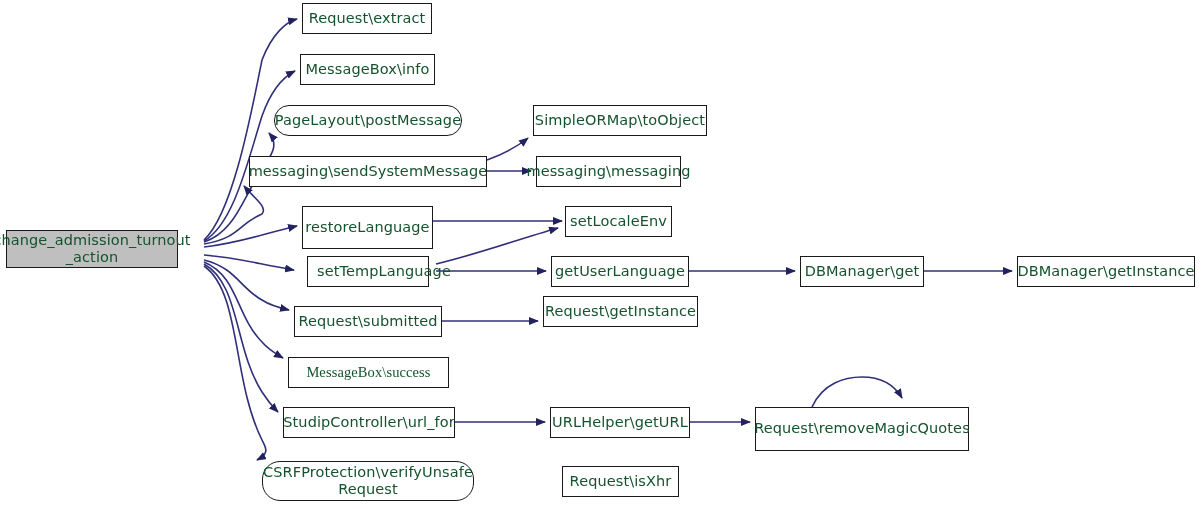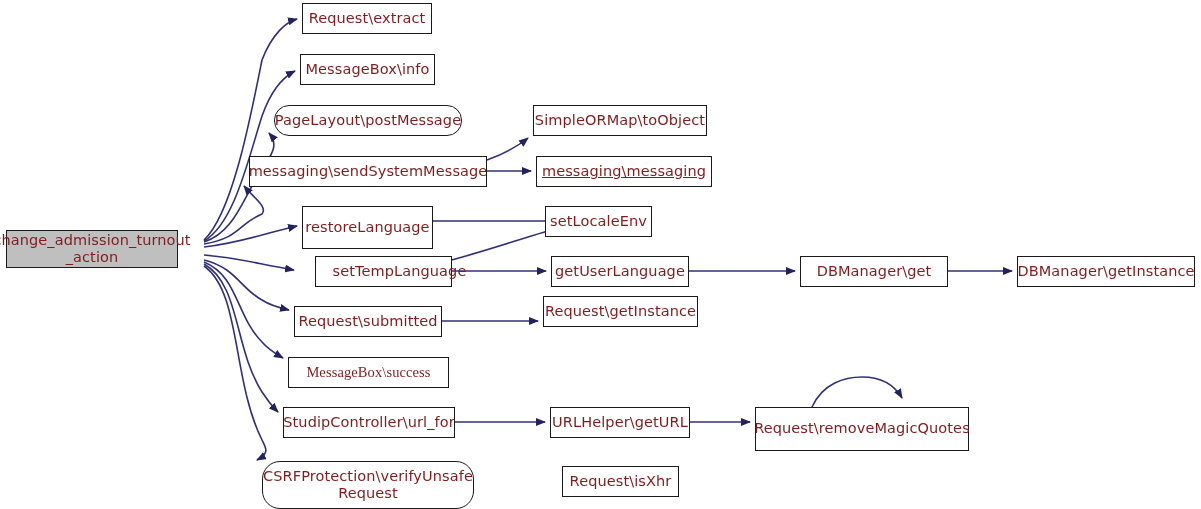--- a/index.html
+++ b/index.html
@@ -26,21 +26,21 @@
   }
   .node {
     position: absolute;
     box-sizing: border-box;
     display: flex;
     align-items: center;
     justify-content: center;
     text-align: center;
     background: #ffffff;
     border: 1px solid #1a1a1a;
-    color: #7f1d1d;
+    color: #14532d;
     font-size: 14.5px;
     line-height: 1.18;
     letter-spacing: 0.1px;
     white-space: pre-line;
     z-index: 2;
   }
   .node.root {
     background: #bfbfbf;
     border: 1px solid #1a1a1a;
   }
@@ -80,30 +80,30 @@
       </g>
   </svg>
   <div id="nodes-group">
       <div class="node root" style="left: 6px; top: 230px; width: 172px; height: 38px;">change_admission_turnout
 _action</div>
       <div class="node" style="left: 302px; top: 3px; width: 130px; height: 31px;">Request\extract</div>
       <div class="node" style="left: 300px; top: 54px; width: 135px; height: 31px;">MessageBox\info</div>
       <div class="node" style="left: 274px; top: 105px; width: 188px; height: 31px; border-radius: 15px;">PageLayout\postMessage</div>
       <div class="node" style="left: 249px; top: 156px; width: 238px; height: 31px;">messaging\sendSystemMessage</div>
       <div class="node" style="left: 533px; top: 105px; width: 174px; height: 31px;">SimpleORMap\toObject</div>
-      <div class="node" style="left: 536px; top: 156px; width: 176px; height: 31px; text-decoration: underline;">messaging\messaging</div>
+      <div class="node" style="left: 536px; top: 156px; width: 145px; height: 31px;">messaging\messaging</div>
       <div class="node" style="left: 302px; top: 206px; width: 131px; height: 43px;">restoreLanguage</div>
-      <div class="node" style="left: 315px; top: 256px; width: 137px; height: 31px; padding-left: 32px;">setTempLanguage</div>
-      <div class="node" style="left: 545px; top: 206px; width: 107px; height: 31px;">setLocaleEnv</div>
+      <div class="node" style="left: 307px; top: 256px; width: 122px; height: 31px; padding-left: 32px;">setTempLanguage</div>
+      <div class="node" style="left: 565px; top: 206px; width: 107px; height: 31px;">setLocaleEnv</div>
       <div class="node" style="left: 551px; top: 256px; width: 138px; height: 31px;">getUserLanguage</div>
-      <div class="node" style="left: 800px; top: 256px; width: 148px; height: 31px;">DBManager\get</div>
+      <div class="node" style="left: 800px; top: 256px; width: 124px; height: 31px;">DBManager\get</div>
       <div class="node" style="left: 1017px; top: 256px; width: 178px; height: 31px;">DBManager\getInstance</div>
       <div class="node" style="left: 294px; top: 306px; width: 148px; height: 31px;">Request\submitted</div>
       <div class="node" style="left: 543px; top: 296px; width: 155px; height: 31px;">Request\getInstance</div>
       <div class="node" style="left: 288px; top: 357px; width: 161px; height: 31px; font-family: Liberation Serif, serif;">MessageBox\success</div>
       <div class="node" style="left: 283px; top: 407px; width: 172px; height: 31px;">StudipController\url_for</div>
       <div class="node" style="left: 550px; top: 407px; width: 140px; height: 31px;">URLHelper\getURL</div>
       <div class="node" style="left: 755px; top: 407px; width: 214px; height: 44px;">Request\removeMagicQuotes</div>
-      <div class="node" style="left: 262px; top: 461px; width: 212px; height: 48px; border-radius: 18px;">CSRFProtection\verifyUnsafe
+      <div class="node" style="left: 262px; top: 461px; width: 212px; height: 40px; border-radius: 18px;">CSRFProtection\verifyUnsafe
 Request</div>
       <div class="node" style="left: 562px; top: 466px; width: 117px; height: 31px;">Request\isXhr</div>
     </div>
 </div>
 
 </body></html>

